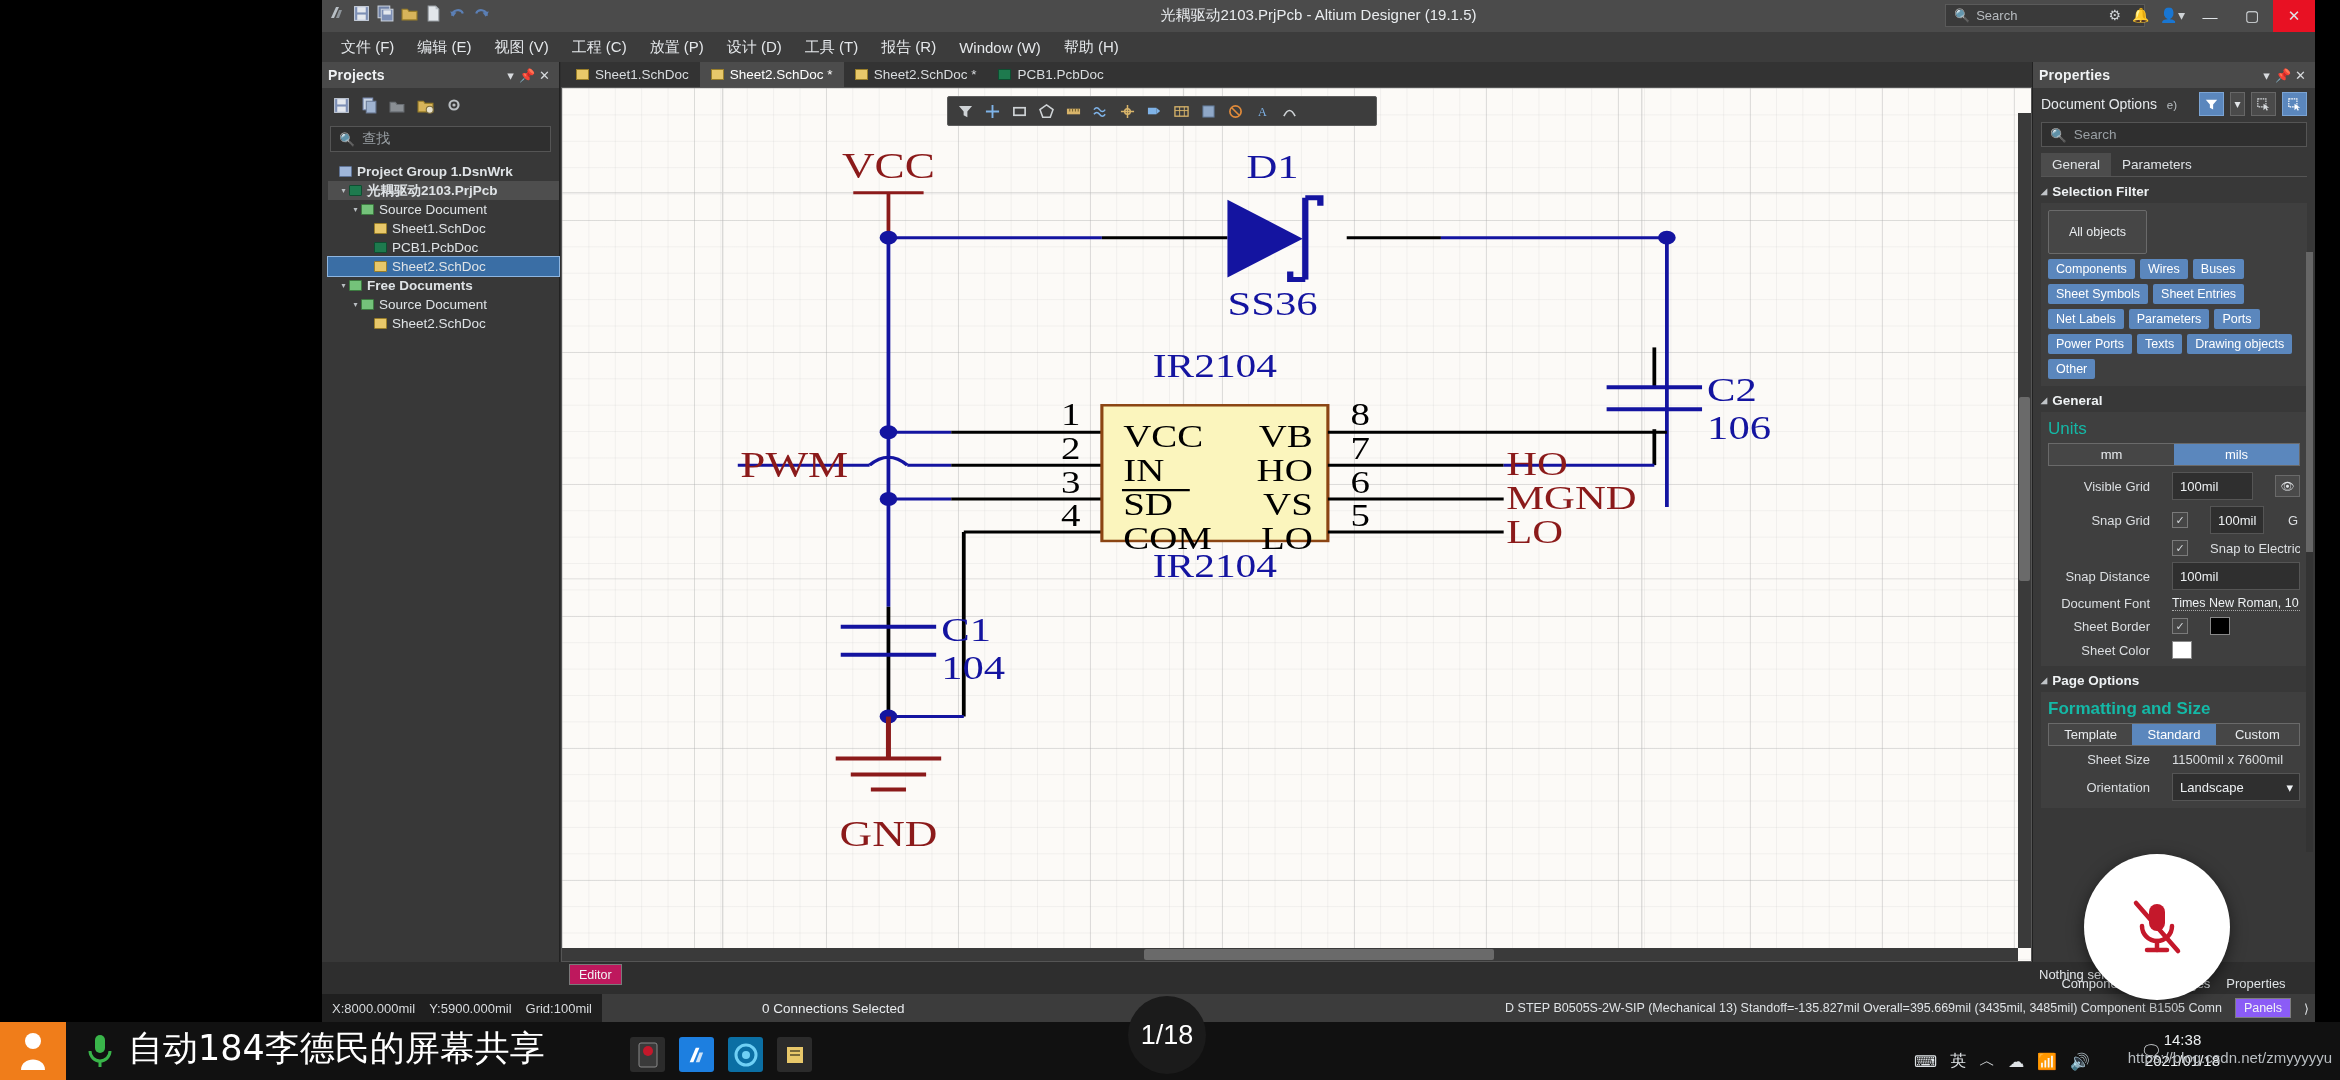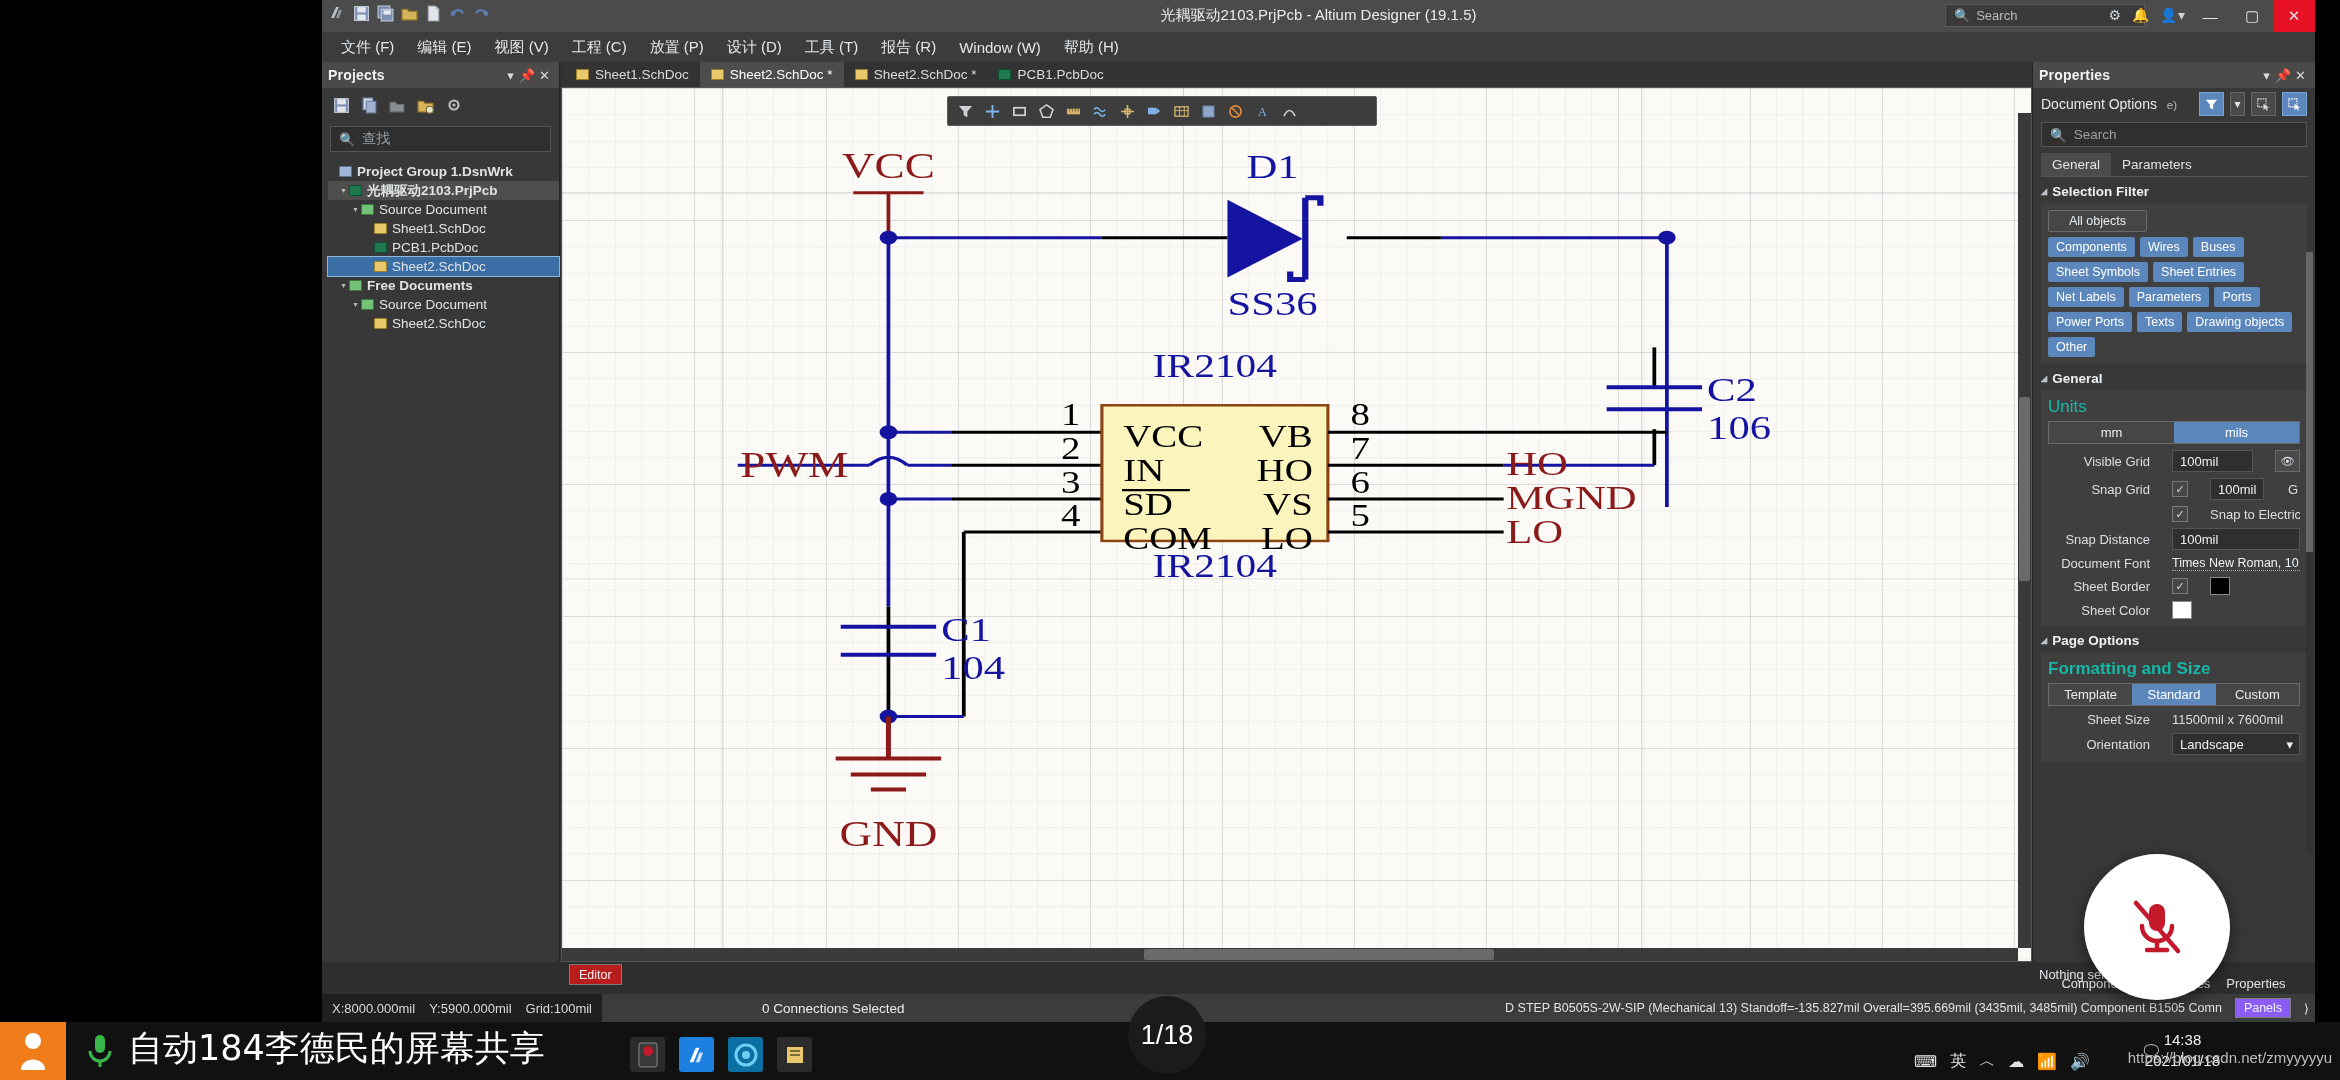--- a/index.html
+++ b/index.html
@@ -73,49 +73,49 @@
             background-size: 132px 132px, 132px 132px, 26.4px 26.4px, 26.4px 26.4px;
             background-color:#fcfaf7; }
   .floattb { position:absolute; left:385px; top:8px; width:430px; height:30px; background:#3d3d3d; border:1px solid #5d5d5d;
              display:flex; align-items:center; gap:0px; padding:0 4px; border-radius:2px; z-index:6;}
   .floattb .t { width:27px; height:24px; display:flex; align-items:center; justify-content:center; font-size:13px; color:#dfe3e6;}
   .vscroll { position:absolute; right:0; top:25px; width:13px; bottom:13px; background:#3a3a3a; }
   .vscroll .thumb { position:absolute; top:34%; left:1px; width:11px; height:22%; background:#6a6a6a; border-radius:2px;}
   .hscroll { position:absolute; left:0; right:13px; bottom:0; height:13px; background:#3a3a3a; }
   .hscroll .thumb { position:absolute; left:40%; top:1px; height:11px; width:24%; background:#6a6a6a; border-radius:2px;}
   .editorbar { position:absolute; left:0; right:0; bottom:-26px; height:26px; }
-  .edbtn { position:absolute; left:8px; top:2px; height:21px; padding:0 9px; background:#b91c1c; border:1px solid #7a7a7a;
+  .edbtn { position:absolute; left:8px; top:2px; height:21px; padding:0 9px; background:#be185d; border:1px solid #7a7a7a;
            font-size:12.5px; color:#f2f4f6; display:flex; align-items:center; }
 
   
   .props { position:absolute; right:0; top:0; width:283px; height:900px; background:#383838; border-left:1px solid #222; }
   .docopts { height:32px; display:flex; align-items:center; padding:5px 8px; gap:6px; }
   .docopts .lbl { font-size:14px; color:#e6e9ec; flex:1; white-space:nowrap; overflow:hidden;}
   .sqbtn { width:25px; height:24px; background:#4a4a4a; border:1px solid #666; display:flex; align-items:center; justify-content:center;
            color:#e2e5e8; font-size:12px;}
   .sqbtn.on { background:#5b87bd; border-color:#7ba4d4; }
   .pr-search { margin:2px 8px 6px 8px; height:25px; background:#2f2f2f; border:1px solid #555; display:flex; align-items:center;
                gap:7px; padding-left:8px; color:#9aa0a5; font-size:13.5px; }
   .ptabs { display:flex; margin:0 8px; border-bottom:1px solid #555; }
   .ptab { padding:4px 11px; font-size:13.5px; color:#dfe3e6; }
   .ptab.active { background:#4c4c4c; }
   .sect { margin:7px 8px 0 8px; }
   .secthdr { font-size:13.5px; font-weight:bold; color:#eef1f3; display:flex; align-items:center; gap:5px; }
   .secthdr .car { font-size:8px; color:#c0c4c8; }
   .sectbody { background:#3f3f3f; padding:7px; margin-top:4px; }
   .chipwrap { display:flex; flex-wrap:wrap; gap:5px; }
   .chip { background:#5b87bd; color:#fff; font-size:12.5px; padding:3px 8px; border-radius:2px; white-space:nowrap; }
-  .chip.neutral { background:#464646; border:1px solid #6a6a6a; color:#e9ecef; padding:3px 20px; }
+  .chip.neutral { background:#464646; border:1px solid #6a6a6a; color:#e9ecef; padding:14px 20px; }
   .unitlbl { font-size:17px; color:#14b8a6; margin-bottom:4px; }
   .seg { display:flex; border:1px solid #6a6a6a; }
   .seg div { flex:1; text-align:center; font-size:13px; padding:3px 0; color:#e9ecef; background:#464646; }
   .seg div.on { background:#5b87bd; color:#fff; }
   .frow { display:flex; align-items:center; margin-top:6px; gap:22px; font-size:13px; color:#dcdfe2;}
   .frow .flbl { width:102px; text-align:right; white-space:nowrap; }
-  .finput { background:#2f2f2f; border:1px solid #555; height:22px; display:flex; align-items:center; padding-left:7px;
+  .finput { background:#2f2f2f; border:1px solid #555; height:28px; display:flex; align-items:center; padding-left:7px;
             font-size:13px; color:#eef1f3; flex:1; }
   .cbx { width:16px; height:16px; background:#464646; border:1px solid #7a7a7a; color:#d7dbde; font-size:11px;
          display:flex; align-items:center; justify-content:center; flex:none;}
   .eyebtn { width:25px; height:22px; background:#4a4a4a; border:1px solid #6a6a6a; display:flex; align-items:center;
             justify-content:center; font-size:11px; color:#e2e5e8; flex:none;}
   .swatch { width:20px; height:18px; border:1px solid #888; flex:none;}
   .dashed { border-bottom:1px dotted #aaa; flex:1; font-size:12.5px; color:#eef1f3; }
   .pr-status { position:absolute; left:0; bottom:-20px; font-size:13px; color:#e4e7ea; padding-left:6px; }
   .pvscroll { position:absolute; right:2px; top:190px; width:7px; height:600px; background:#333; }
   .pvscroll .th { position:absolute; top:0; width:7px; height:300px; background:#666; }

